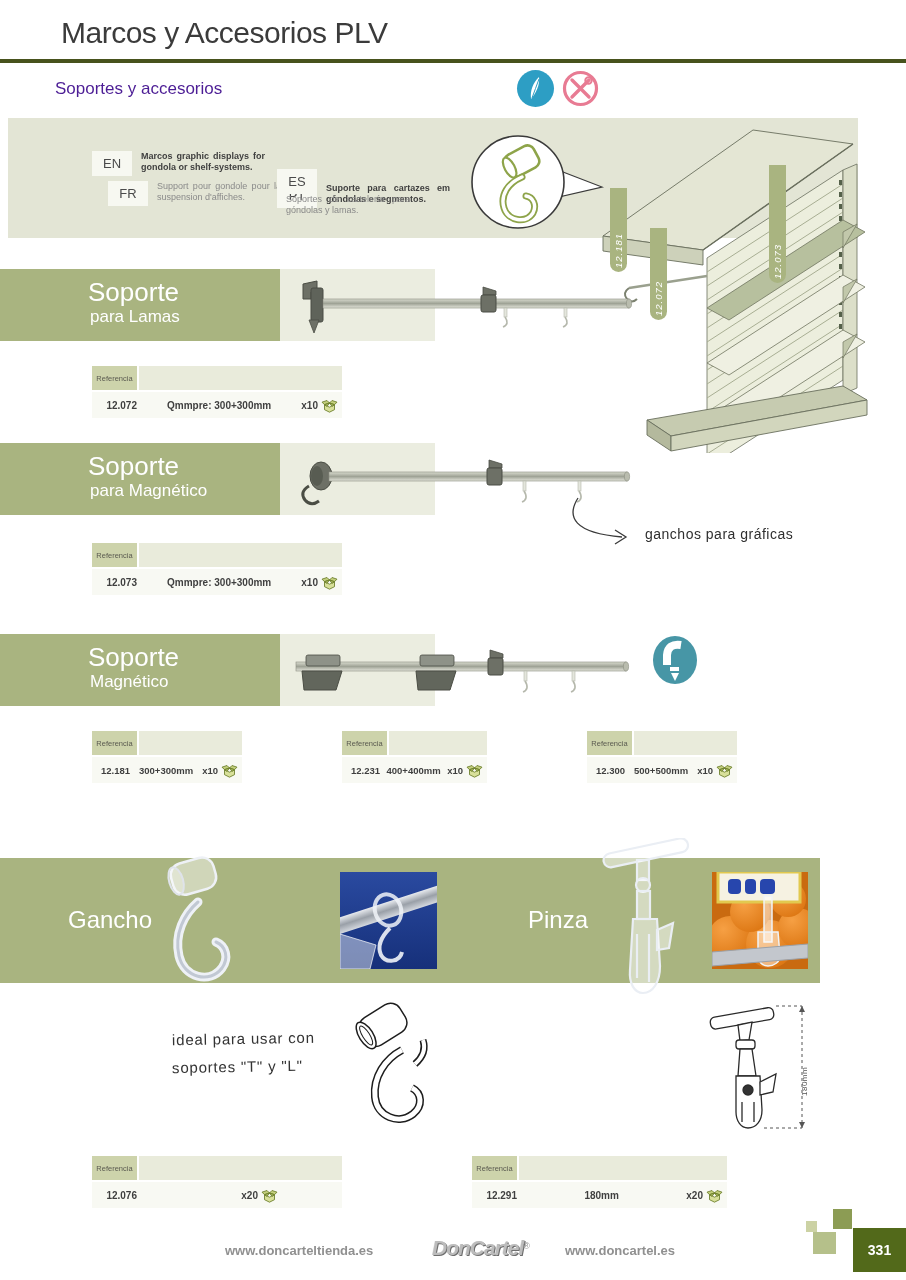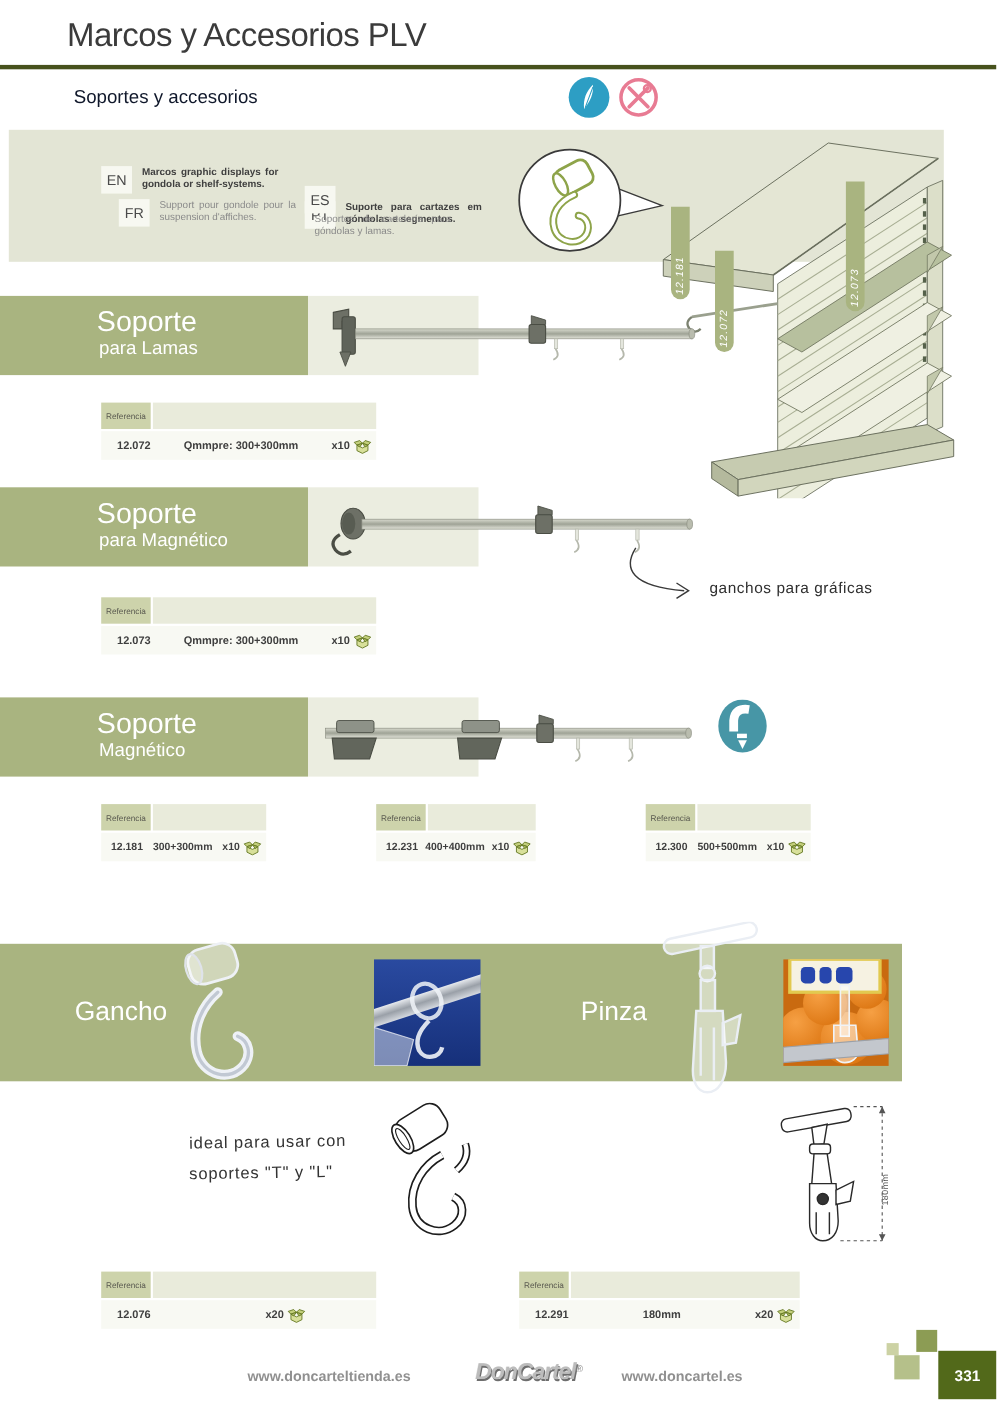--- a/index.html
+++ b/index.html
@@ -3,32 +3,32 @@
 <meta charset="utf-8">
 <style>
   html,body{margin:0;padding:0;background:#ffffff;}
   #page{position:relative;width:906px;height:1280px;background:#ffffff;overflow:hidden;
         font-family:"Liberation Sans","DejaVu Sans",sans-serif;}
   .abs{position:absolute;}
 
   
   .page-title{left:61px;top:16px;font-size:30px;color:#3b3b3b;letter-spacing:-0.5px;}
   .title-rule{left:0;top:59px;width:906px;height:4px;background:#47521d;}
-  .page-subtitle{left:55px;top:79px;font-size:17px;color:#0f172a;margin-left:12px;}
+  .page-subtitle{left:55px;top:79px;font-size:17px;color:#4c1d95;}
 
   .icon-circle{border-radius:50%;}
   .feather-badge{left:517px;top:70px;width:37px;height:37px;background:#2d9ec4;}
   .notools-badge{left:562px;top:70px;width:37px;height:37px;}
 
   
   .olive-band{left:8px;top:118px;width:850px;height:120px;background:#e3e5d5;}
 
   
   .lang-item{display:flex;}
-  .lang-code{width:28px;height:25px;background:#f7f8f1;color:#4a4a4a;font-size:13px;
+  .lang-code{width:40px;height:25px;background:#f7f8f1;color:#4a4a4a;font-size:13px;
              display:flex;align-items:center;justify-content:center;}
   .lang-text{width:124px;font-size:9px;line-height:10.5px;color:#8a8a8a;margin-left:9px;
              text-align:justify;}
   .lang-text.strong{color:#3f3f3f;font-weight:bold;}
   .lang-en{left:92px;top:151px;} .lang-fr{left:108px;top:181px;}
   .lang-pt{left:277px;top:151px;margin-top:32px;} .lang-es{left:277px;top:169px;flex-direction:column;}
 
   
   .tag{width:17px;background:#a9b480;border-radius:0 0 9px 9px;display:flex;
        justify-content:center;}

